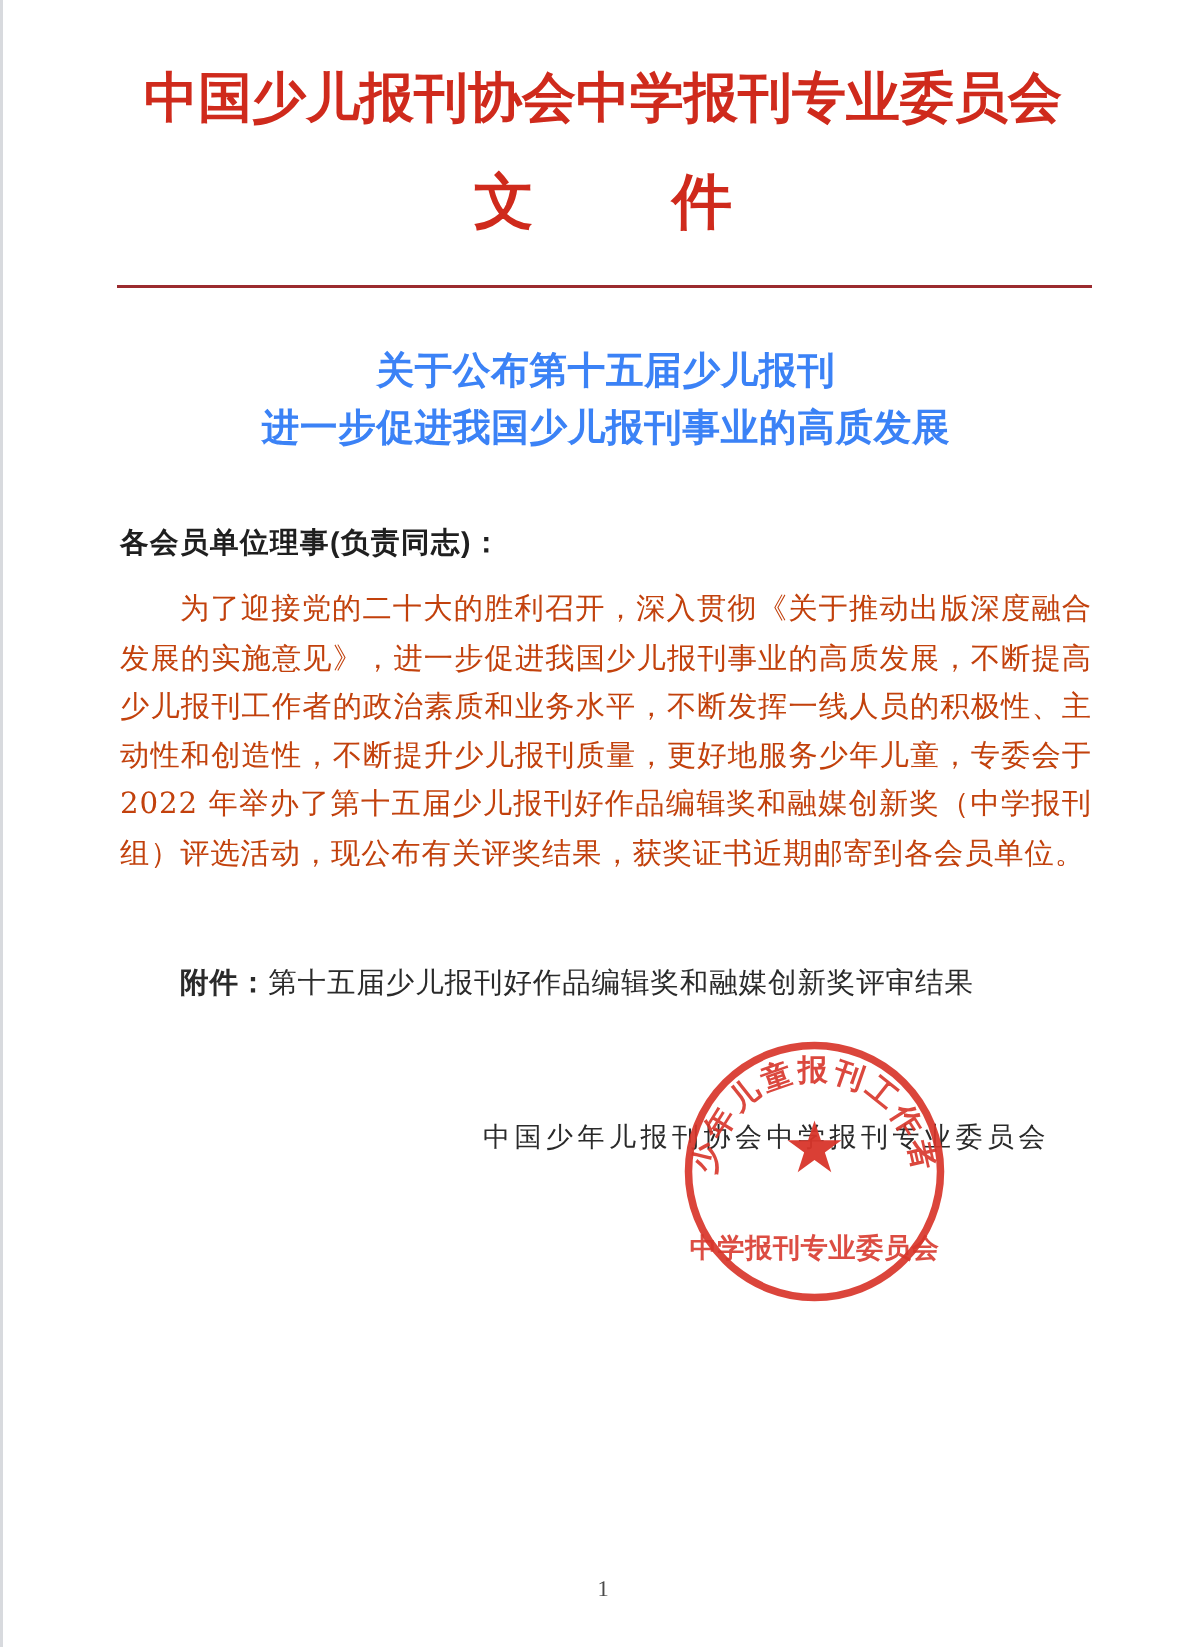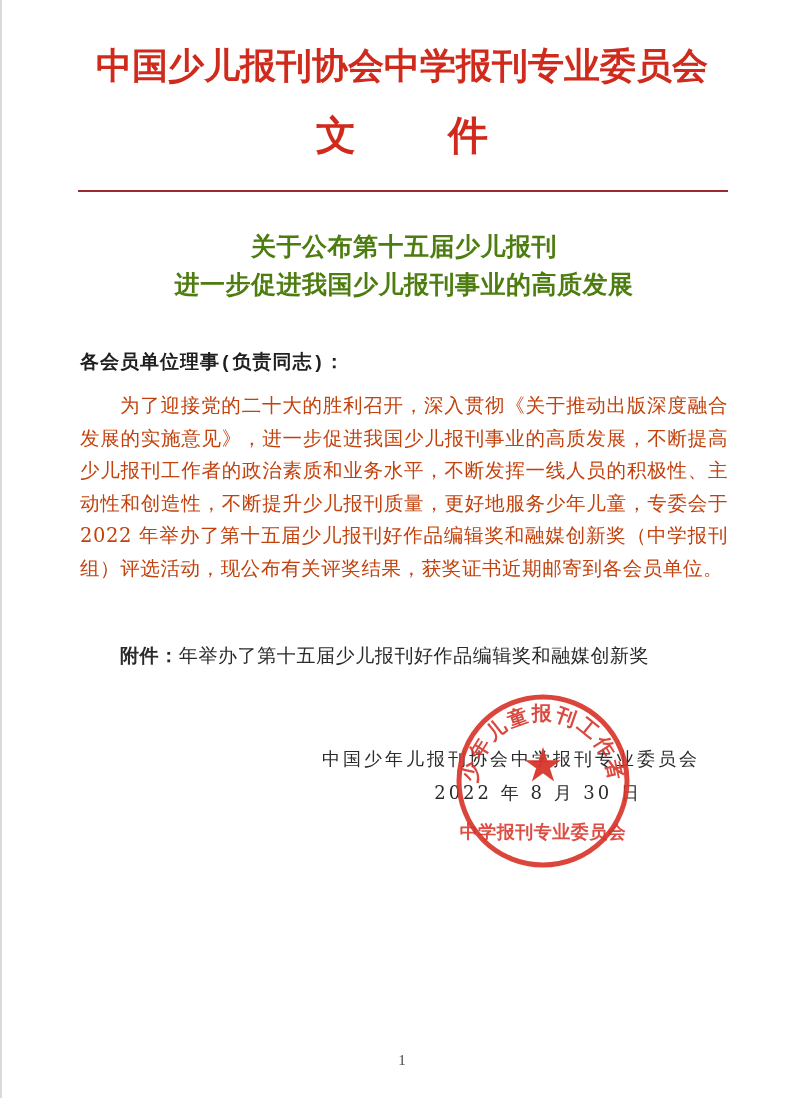--- a/index.html
+++ b/index.html
@@ -71,31 +71,31 @@
   .doc-title {
     position: absolute;
     left: 78px;
     top: 228px;
     width: 648px;
     text-align: center;
     font-family: "DejaVu Serif", "Liberation Serif", serif;
     font-weight: bold;
     font-size: 25px;
     line-height: 38px;
-    color: #4d7c0f;
+    color: #3b82f6;
     letter-spacing: 0.5px;
   }
   .doc-title .line { display: block; }
 
   
   .salutation {
     position: absolute;
     left: 78px;
     top: 348px;
-    font-family: Liberation Mono, monospace;
+    font-family: Liberation Sans, sans-serif;
     font-weight: bold;
     font-size: 19px;
     line-height: 30px;
     color: #1f1f1f;
     letter-spacing: 1px;
     text-align: right;
   }
 
   .body-text {
     position: absolute;
@@ -188,26 +188,25 @@
   <div class="doc-title">
     <span class="line">关于公布第十五届少儿报刊</span>
     <span class="line">进一步促进我国少儿报刊事业的高质发展</span>
   </div>
 
   <div class="salutation">各会员单位理事(负责同志)：</div>
 
   <div class="body-text">为了迎接党的二十大的胜利召开，深入贯彻《关于推动出版深度融合发展的实施意见》，进一步促进我国少儿报刊事业的高质发展，不断提高少儿报刊工作者的政治素质和业务水平，不断发挥一线人员的积极性、主动性和创造性，不断提升少儿报刊质量，更好地服务少年儿童，专委会于 2022 年举办了第十五届少儿报刊好作品编辑奖和融媒创新奖（中学报刊组）评选活动，现公布有关评奖结果，获奖证书近期邮寄到各会员单位。</div>
 
   <div class="attachment">
-    <span class="att-label">附件：</span><span>年举办了第十五届少儿报刊好作品编辑奖和融媒创新奖</span>
+    <span class="att-label">附件：</span><span>第十五届少儿报刊好作品编辑奖和融媒创新奖评审结果</span>
   </div>
 
   <div class="signature">
     <span>中国少年儿报刊协会中学报刊专业委员会</span>
-    <span class="sig-date">2022 年 8 月 30 日</span>
   </div>
 
   <div class="seal">
     <svg width="178" height="178" viewBox="0 0 178 178" xmlns="http://www.w3.org/2000/svg">
       <defs>
         <path id="arcTop" d="M 22,95 A 67,67 0 0 1 156,95" fill="none"></path>
       </defs>
       <circle cx="89" cy="89" r="84" fill="none" stroke="#d8352a" stroke-width="5" opacity="0.92"></circle>
       <text font-family="'DejaVu Sans','Liberation Sans',sans-serif" font-size="20" font-weight="bold" fill="#d8352a" opacity="0.9" letter-spacing="2.5">
         <textPath href="#arcTop" startOffset="50%" text-anchor="middle">中国少年儿童报刊工作者协会</textPath>

